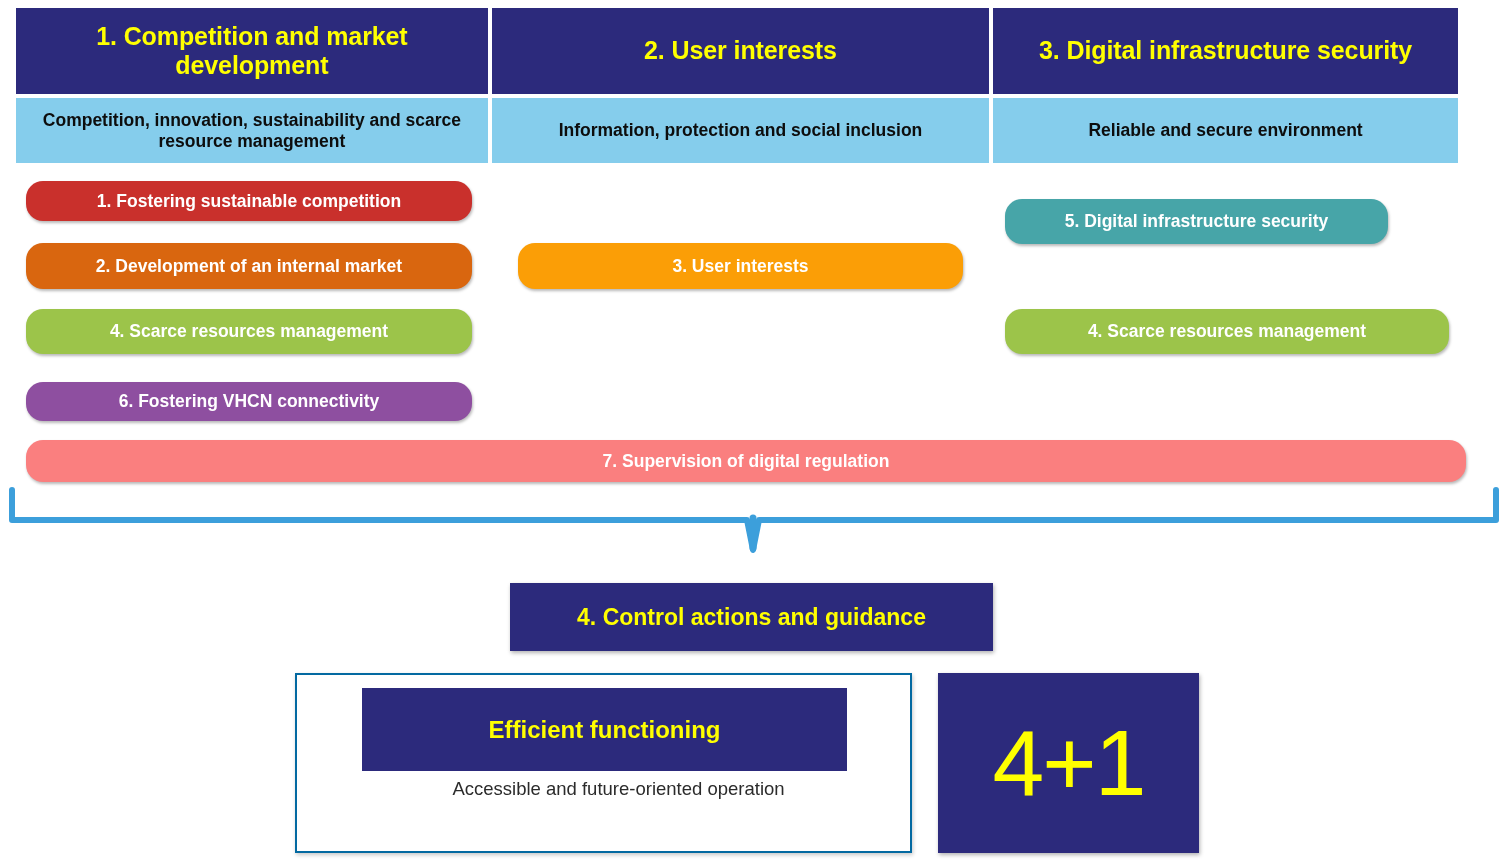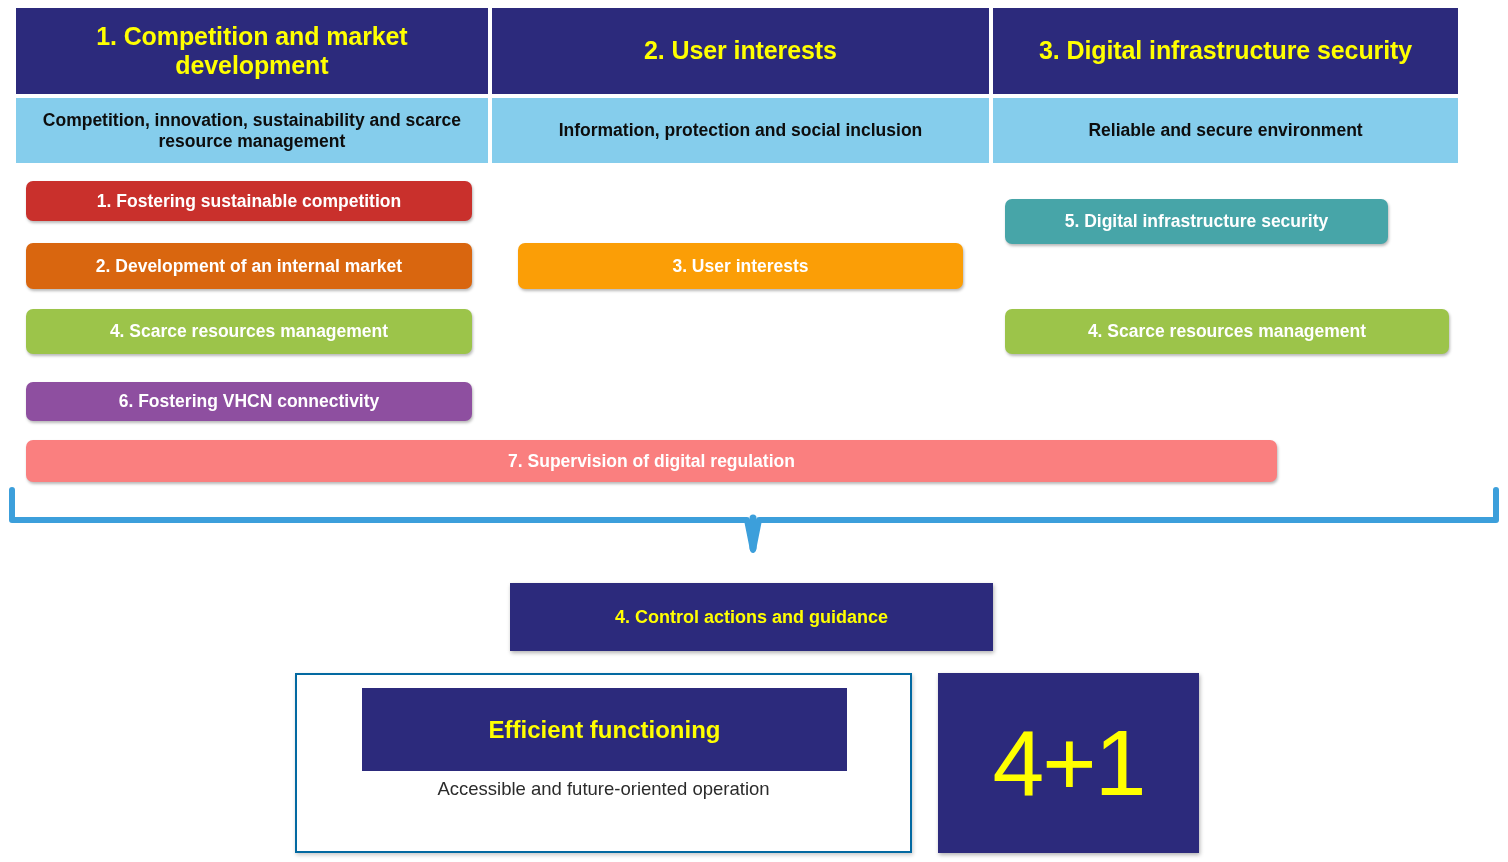--- a/index.html
+++ b/index.html
@@ -56,21 +56,21 @@
     background: #85cdec;
     color: #0d0d0d;
     font-weight: bold;
     font-size: 17.5px;
   }
 
   
   .bar {
     position: absolute;
     box-sizing: border-box;
-    border-radius: 7px;
+    border-radius: 17px;
     display: flex;
     align-items: center;
     justify-content: center;
     color: #ffffff;
     font-weight: bold;
     font-size: 17.5px;
     box-shadow: 1px 2px 3px rgba(0,0,0,0.28);
     padding: 0 8px;
   }
 
@@ -78,21 +78,21 @@
   #bar-internal-market  { left: 26px;  top: 243px; width: 446px; height: 46px;  background: #d9660f; }
   #bar-scarce-left      { left: 26px;  top: 309px; width: 446px; height: 45px;  background: #9cc košic; }
   #bar-scarce-left      { background: #9cc44a; }
   #bar-vhcn             { left: 26px;  top: 382px; width: 446px; height: 39px;  background: #8e4fa0; }
 
   #bar-user-interests   { left: 518px; top: 243px; width: 445px; height: 46px;  background: #fb9e06; }
 
   #bar-infra-security   { left: 1005px; top: 199px; width: 383px; height: 45px; background: #47a5a8; }
   #bar-scarce-right     { left: 1005px; top: 309px; width: 444px; height: 45px; background: #9cc44a; }
 
-  #bar-supervision      { left: 26px;  top: 440px; width: 1251px; height: 42px; background: #fa7f7f; }
+  #bar-supervision      { left: 26px;  top: 440px; width: 1440px; height: 42px; background: #fa7f7f; }
 
   
   #bracket {
     position: absolute;
     left: 6px;
     top: 484px;
     width: 1496px;
     height: 72px;
     pointer-events: none;
   }
@@ -100,21 +100,21 @@
   
   #control-box {
     position: absolute;
     left: 510px;
     top: 583px;
     width: 483px;
     height: 68px;
     background: #2c2a7c;
     color: #ffff00;
     font-weight: bold;
-    font-size: 18px;
+    font-size: 23px;
     display: flex;
     align-items: center;
     justify-content: center;
     box-shadow: 1px 2px 4px rgba(0,0,0,0.3);
   }
 
   
   #efficient-card {
     position: absolute;
     left: 295px;
@@ -141,20 +141,21 @@
     justify-content: center;
   }
   .efficient-line {
     position: absolute;
     left: 0;
     width: 100%;
     text-align: center;
     color: #2b2b2b;
     font-size: 18.5px;
     font-weight: normal;
+    padding-left: 15px;
   }
   #efficient-line-1 { top: 103px; }
   #efficient-line-2 { top: 142px; }
 
   
   #four-plus-one {
     position: absolute;
     left: 938px;
     top: 673px;
     width: 261px;

